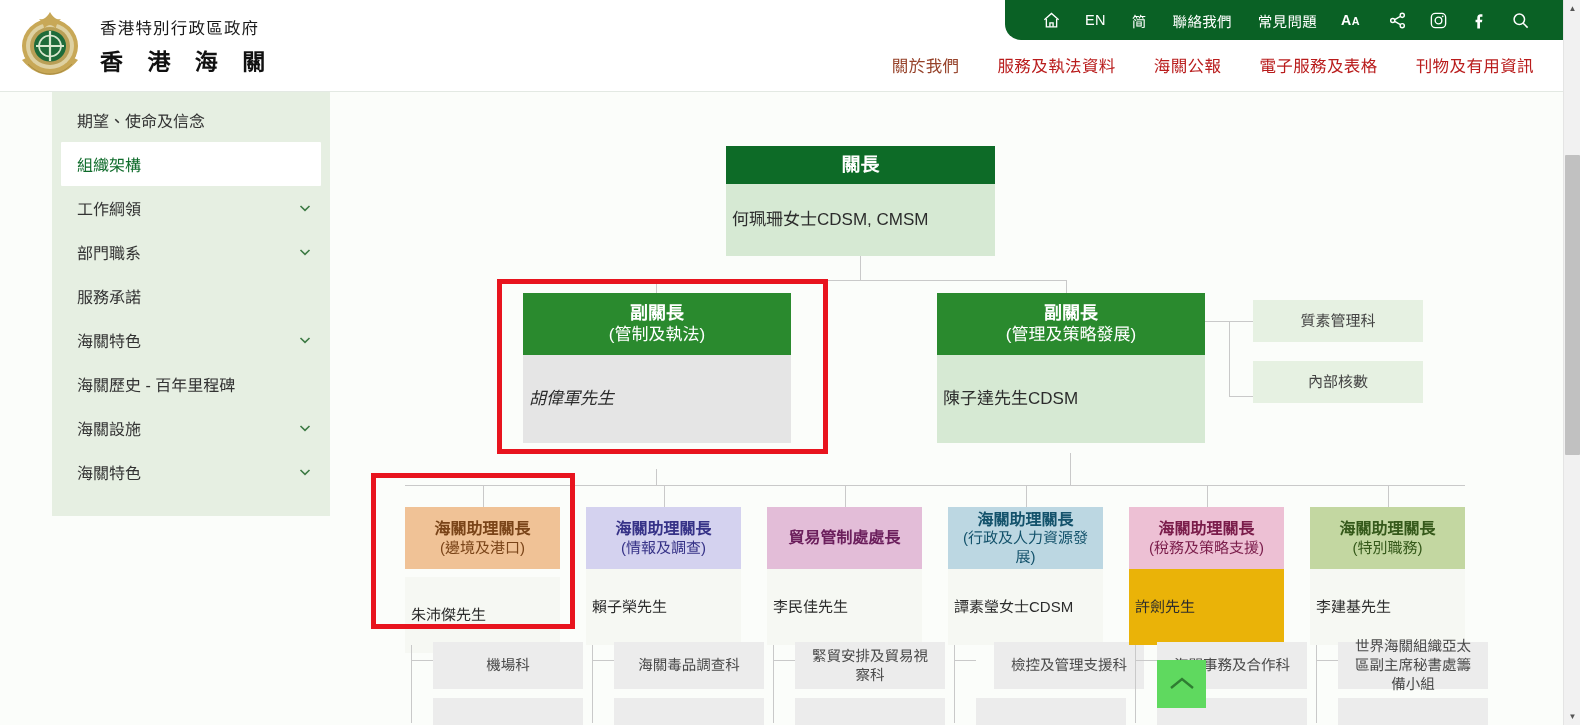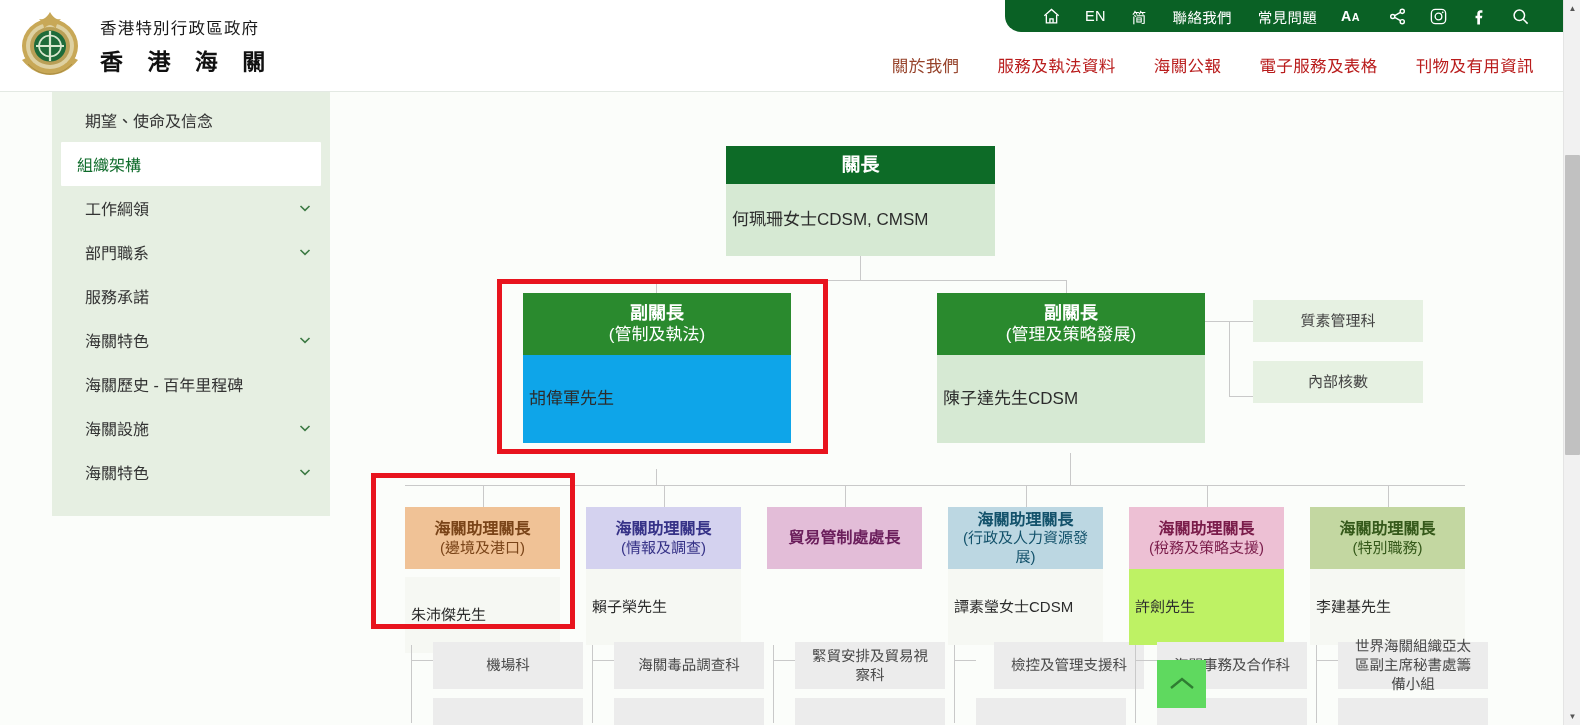--- a/index.html
+++ b/index.html
@@ -26,21 +26,21 @@
   .vscroll-thumb {
     position: absolute; left: 1px; width: 15px; top: 155px; height: 300px;
     background: #c1c1c1; border-radius: 1px;
   }
 
   
   .page { position: absolute; left: 0; top: 0; width: 1563px; height: 725px; }
 
   .topbar {
     position: absolute; right: 0; top: 0;
-    height: 32px;
+    height: 40px;
     background: #0a6125;
     border-bottom-left-radius: 16px;
     display: flex; align-items: center;
     padding: 0 22px 0 26px;
     gap: 0px;
   }
   .topbar-item {
     color: #ffffff; font-size: 14.5px;
     padding: 0 13px; height: 32px;
     display: flex; align-items: center; justify-content: center;
@@ -96,21 +96,20 @@
     background: #e6efe2;
     padding: 6px 0 22px 0;
   }
   .side-item {
     position: relative;
     display: flex; align-items: center; justify-content: space-between;
     min-height: 43px;
     padding: 10px 18px 10px 25px;
     font-size: 16px; color: #333;
     cursor: pointer;
-    margin-left: 8px;
   }
   .side-item.active {
     background: #ffffff; color: #0e6b2a;
     margin: 0 9px; padding-left: 16px; border-radius: 1px;
   }
   .side-item .chev {
     width: 14px; height: 14px; flex: 0 0 14px;
     color: #3d7a45;
   }
 
@@ -304,21 +303,21 @@
           </div>
           <div class="conn v" style="left: 530px; top: 164px; width: 1px; height: 24px;"></div>
           <div class="conn h" style="left: 326px; top: 188px; width: 410px; height: 1px;"></div>
           <div class="conn v" style="left: 326px; top: 188px; width: 1px; height: 13px;"></div>
           <div class="conn v" style="left: 736px; top: 188px; width: 1px; height: 13px;"></div>
           <div class="node" style="left: 193px; top: 201px; width: 268px;">
             <div class="node-head" style="background: rgb(42, 138, 46); color: rgb(255, 255, 255); font-size: 18px; height: 62px;">
               <div style="font-size: 18px;">副關長</div>
               <div style="font-weight: normal; font-size: 17px;">(管制及執法)</div>
             </div>
-            <div class="node-body" style="background: #0ea5e9; font-size: 17px; height: 88px;">
+            <div class="node-body" style="background: #e5e5e5; font-size: 17px; height: 88px; font-style: italic;">
               <div>胡偉軍先生</div>
             </div>
           </div>
           <div class="node" style="left: 607px; top: 201px; width: 268px;">
             <div class="node-head" style="background: rgb(42, 138, 46); color: rgb(255, 255, 255); font-size: 18px; height: 62px;">
               <div style="font-size: 18px;">副關長</div>
               <div style="font-weight: normal; font-size: 17px;">(管理及策略發展)</div>
             </div>
             <div class="node-body" style="background: rgb(214, 233, 211); font-size: 17px; height: 88px;">
               <div>陳子達先生</div>
@@ -360,20 +359,23 @@
           </div>
           <div class="conn v" style="left: 262px; top: 553px; width: 1px; height: 78px;"></div>
           <div class="conn h" style="left: 262px; top: 568px; width: 22px; height: 1px;"></div>
           <div class="flatbox" style="position: absolute; left: 284px; top: 550px; width: 150px; height: 47px; background: rgb(236, 236, 236); font-size: 14.5px; color: rgb(74, 74, 74);">海關毒品調查科</div>
           <div class="flatbox" style="position: absolute; left: 284px; top: 606px; width: 150px; height: 34px; background: rgb(236, 236, 236); font-size: 14.5px; color: rgb(74, 74, 74);"></div>
           <div class="conn v" style="left: 514.5px; top: 393px; width: 1px; height: 22px;"></div>
           <div class="node" style="left: 437px; top: 415px; width: 155px;">
             <div class="node-head" style="background: rgb(227, 189, 216); color: rgb(107, 31, 92); font-size: 16px; height: 62px;">
               <div style="font-size: 16px;">貿易管制處處長</div>
             </div>
+            <div class="node-body" style="background: rgb(246, 248, 243); font-size: 15px; height: 76px;">
+              <div>李民佳先生</div>
+            </div>
           </div>
           <div class="conn v" style="left: 443px; top: 553px; width: 1px; height: 78px;"></div>
           <div class="conn h" style="left: 443px; top: 568px; width: 22px; height: 1px;"></div>
           <div class="flatbox" style="position: absolute; left: 465px; top: 550px; width: 150px; height: 47px; background: rgb(236, 236, 236); font-size: 14.5px; color: rgb(74, 74, 74);">緊貿安排及貿易視察科</div>
           <div class="flatbox" style="position: absolute; left: 465px; top: 606px; width: 150px; height: 34px; background: rgb(236, 236, 236); font-size: 14.5px; color: rgb(74, 74, 74);"></div>
           <div class="conn v" style="left: 695.5px; top: 393px; width: 1px; height: 22px;"></div>
           <div class="node" style="left: 618px; top: 415px; width: 155px;">
             <div class="node-head" style="background: rgb(188, 215, 226); color: rgb(19, 82, 107); font-size: 16px; height: 62px;">
               <div style="font-size: 16px;">海關助理關長</div>
               <div style="font-weight: normal; font-size: 15px;">(行政及人力資源發展)</div>
@@ -386,21 +388,21 @@
           <div class="conn v" style="left: 624px; top: 553px; width: 1px; height: 78px;"></div>
           <div class="conn h" style="left: 624px; top: 568px; width: 22px; height: 1px;"></div>
           <div class="flatbox" style="position: absolute; left: 664px; top: 550px; width: 150px; height: 47px; background: rgb(236, 236, 236); font-size: 14.5px; color: rgb(74, 74, 74);">檢控及管理支援科</div>
           <div class="flatbox" style="position: absolute; left: 646px; top: 606px; width: 150px; height: 34px; background: rgb(236, 236, 236); font-size: 14.5px; color: rgb(74, 74, 74);"></div>
           <div class="conn v" style="left: 876.5px; top: 393px; width: 1px; height: 22px;"></div>
           <div class="node" style="left: 799px; top: 415px; width: 155px;">
             <div class="node-head" style="background: rgb(237, 192, 212); color: rgb(122, 28, 74); font-size: 16px; height: 62px;">
               <div style="font-size: 16px;">海關助理關長</div>
               <div style="font-weight: normal; font-size: 15px;">(稅務及策略支援)</div>
             </div>
-            <div class="node-body" style="background: #bef264; font-size: 15px; height: 76px;">
+            <div class="node-body" style="background: #eab308; font-size: 15px; height: 76px;">
               <div>許劍先生</div>
             </div>
           </div>
           <div class="conn v" style="left: 805px; top: 553px; width: 1px; height: 78px;"></div>
           <div class="conn h" style="left: 805px; top: 568px; width: 22px; height: 1px;"></div>
           <div class="flatbox" style="position: absolute; left: 827px; top: 550px; width: 150px; height: 47px; background: rgb(236, 236, 236); font-size: 14.5px; color: rgb(74, 74, 74);">海關事務及合作科</div>
           <div class="flatbox" style="position: absolute; left: 827px; top: 606px; width: 150px; height: 34px; background: rgb(236, 236, 236); font-size: 14.5px; color: rgb(74, 74, 74);"></div>
           <div class="conn v" style="left: 1057.5px; top: 393px; width: 1px; height: 22px;"></div>
           <div class="node" style="left: 980px; top: 415px; width: 155px;">
             <div class="node-head" style="background: rgb(195, 215, 161); color: rgb(53, 89, 26); font-size: 16px; height: 62px;">

